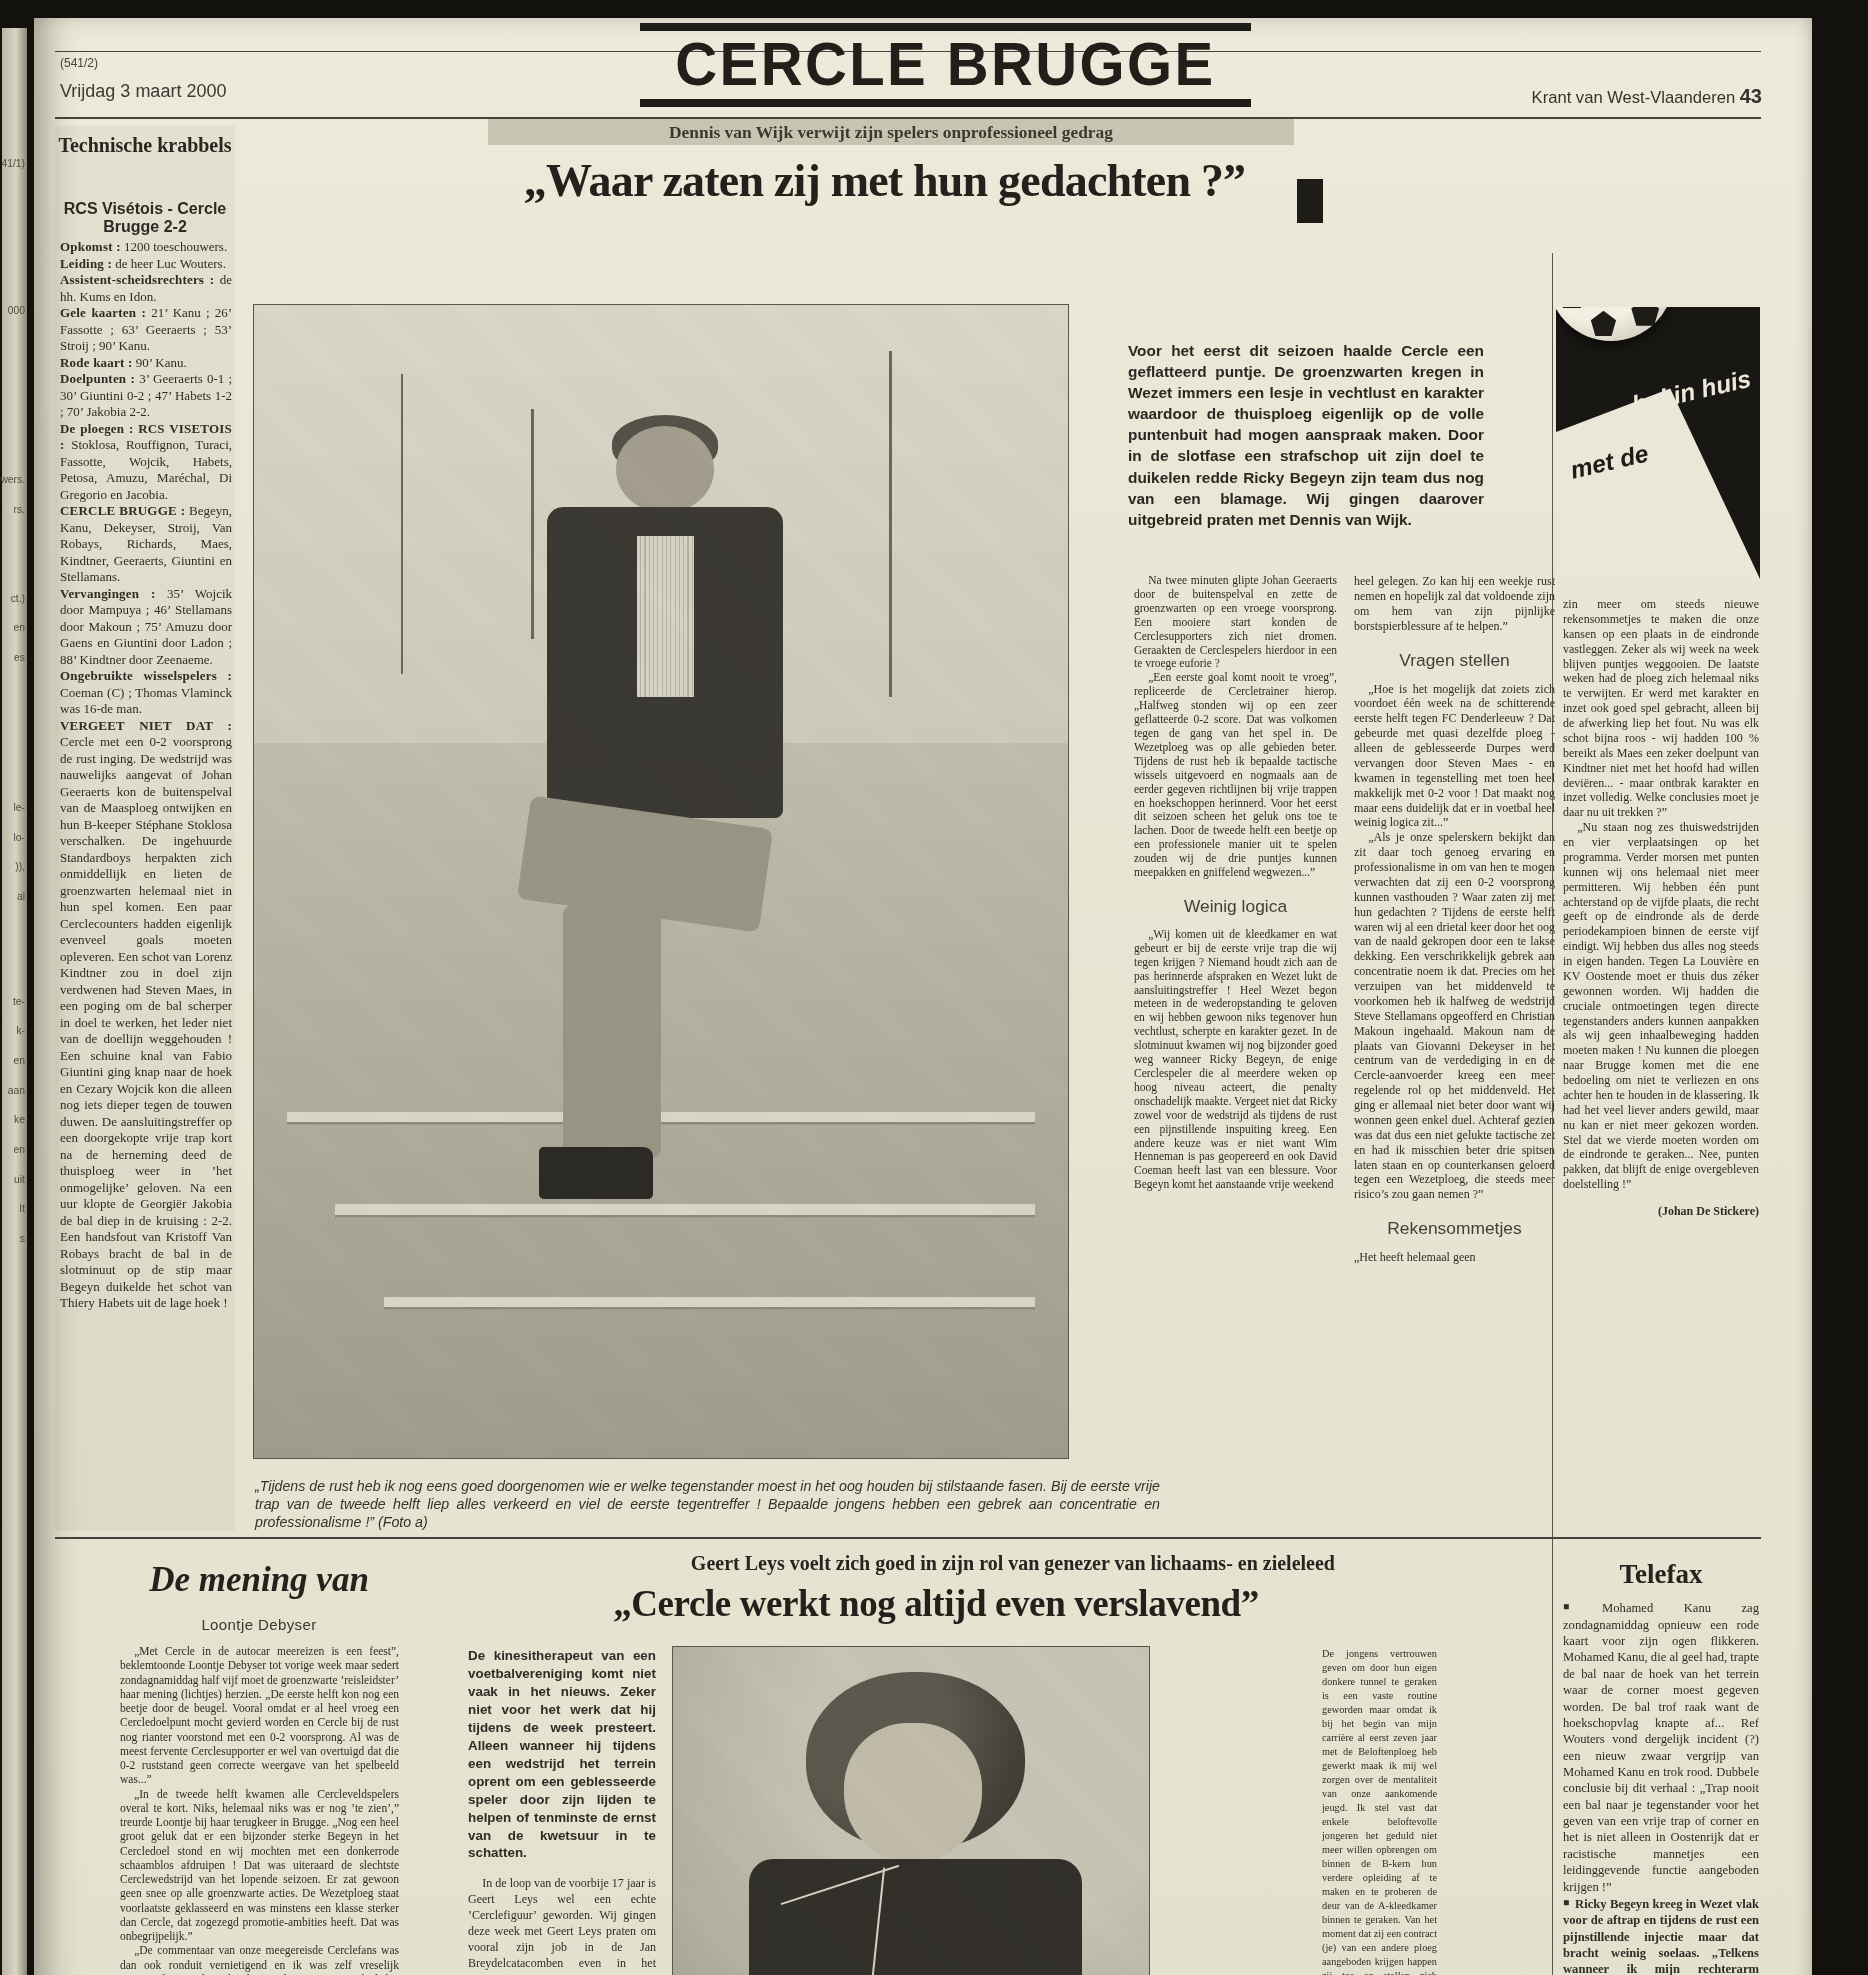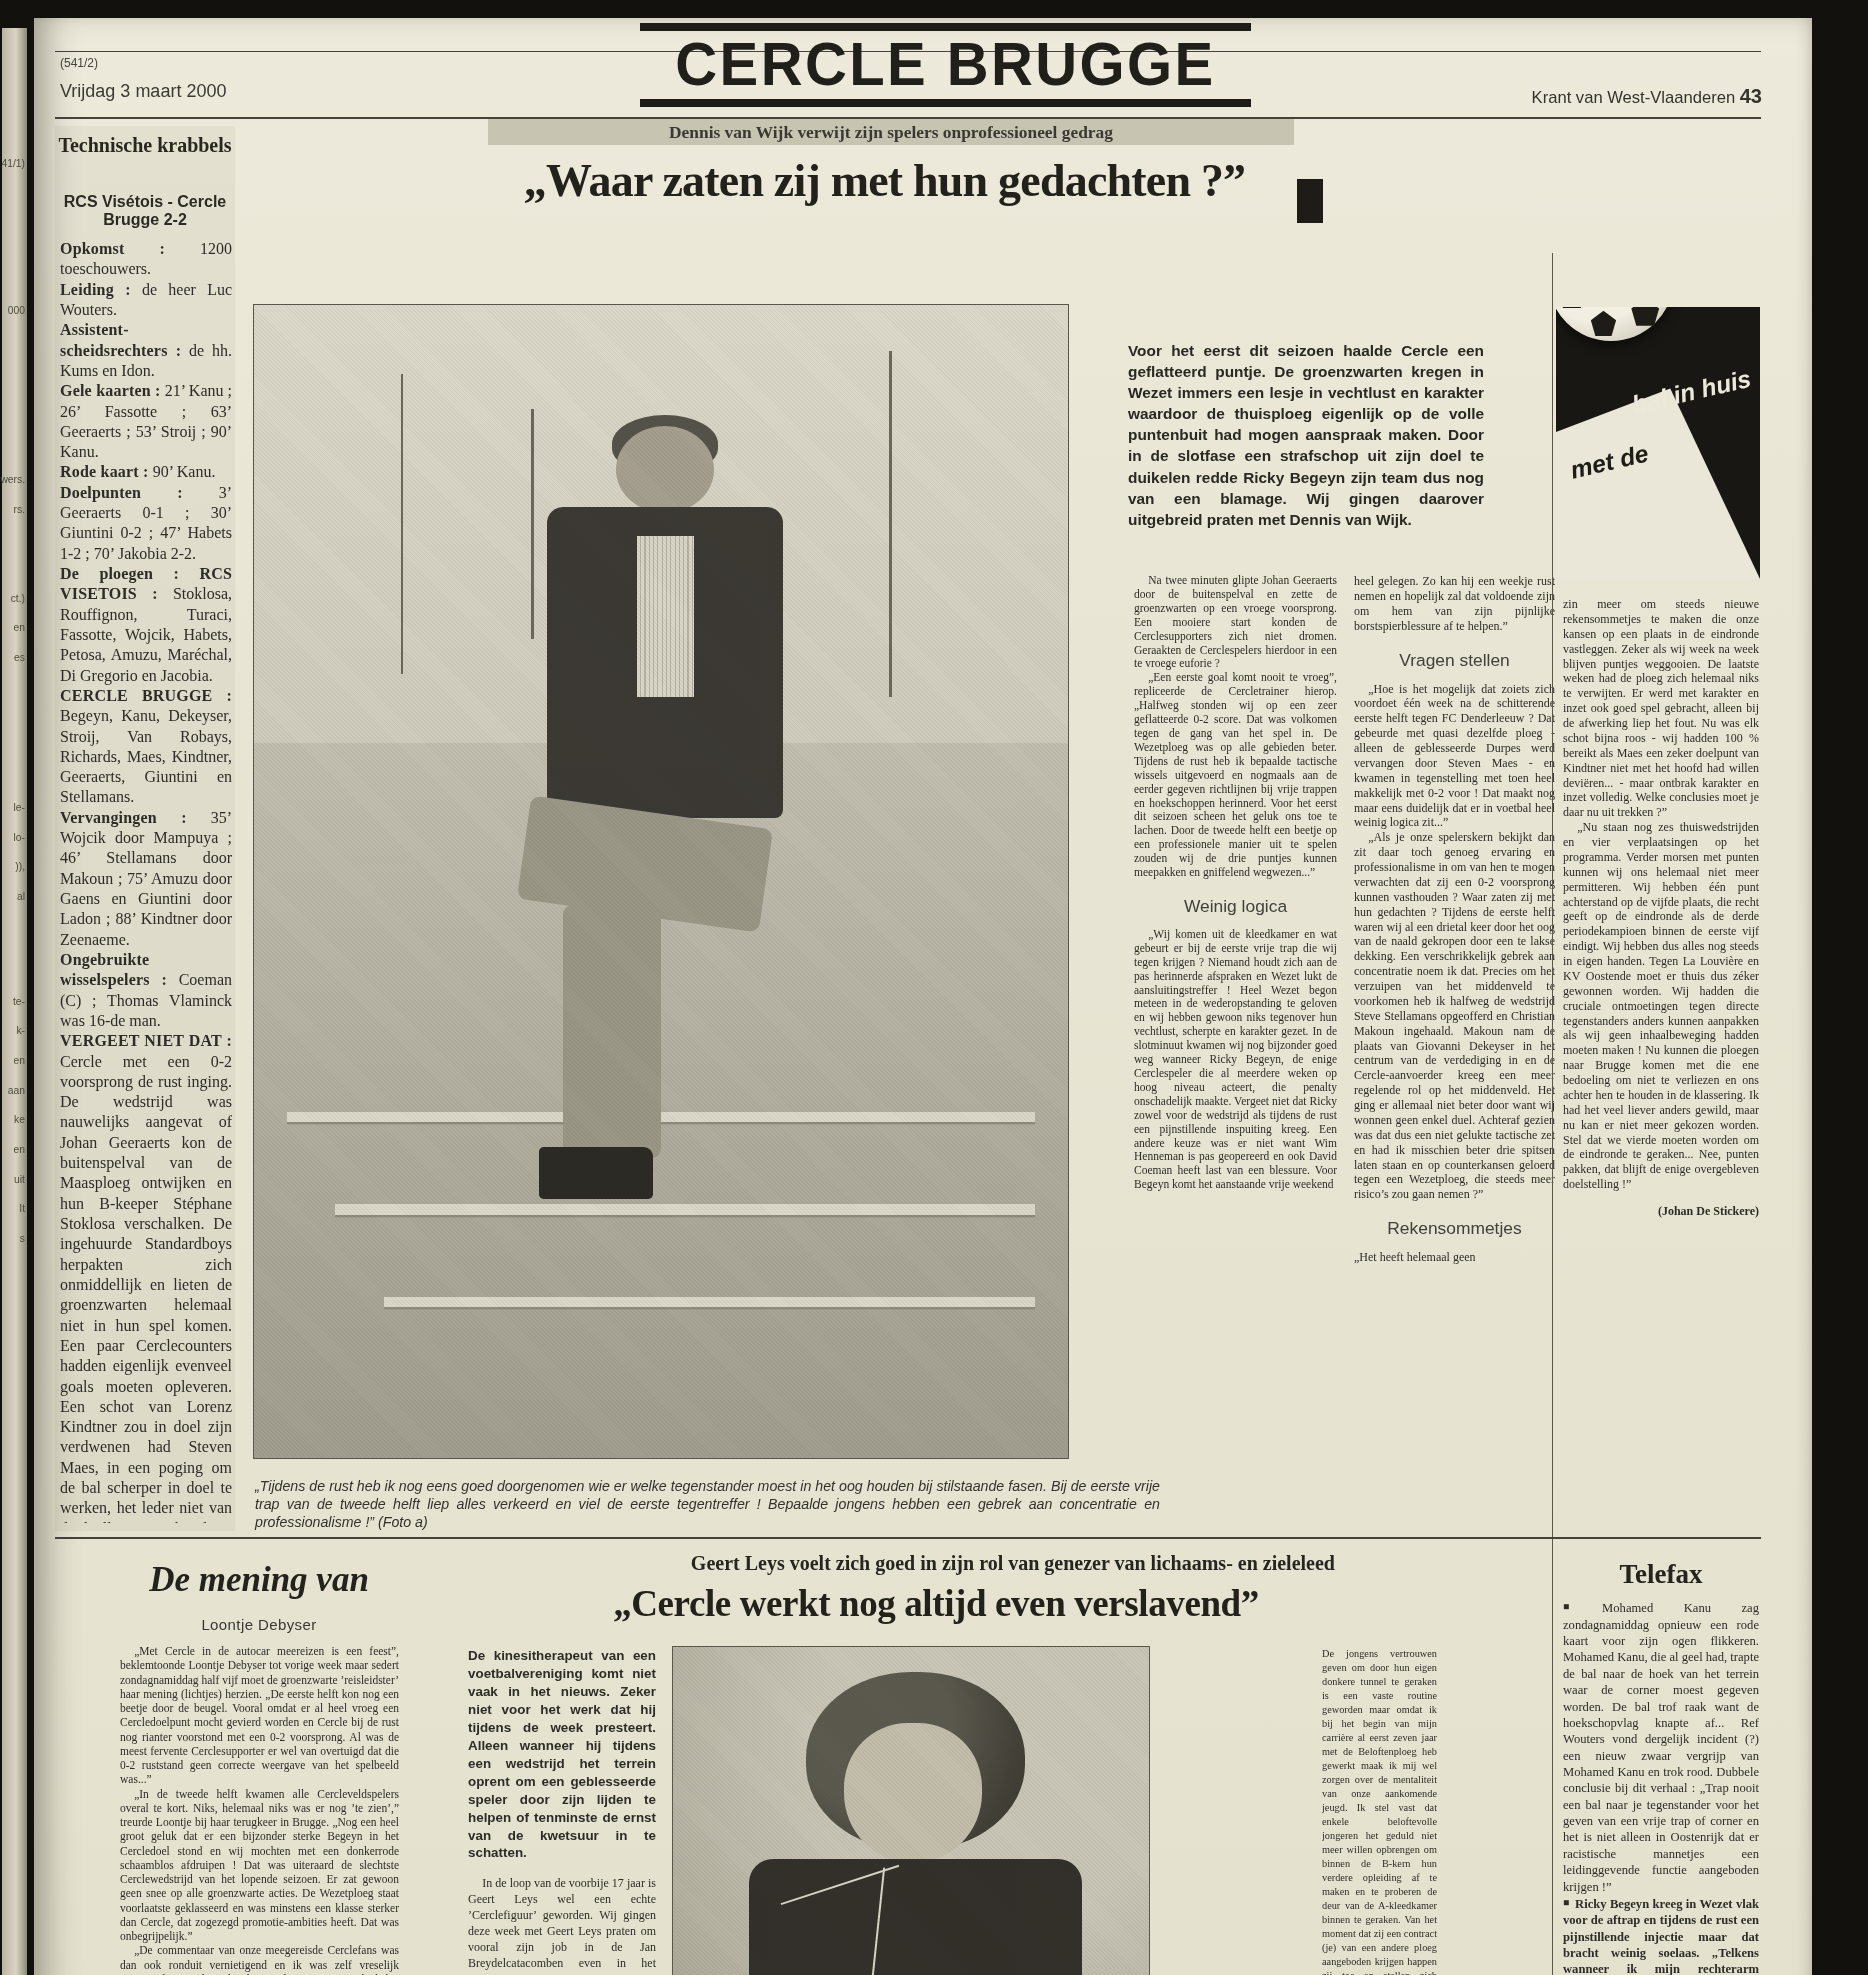--- a/index.html
+++ b/index.html
@@ -18,21 +18,21 @@
 
   .edition{font:12px "Liberation Sans",sans-serif;color:#45433b;}
   .date{font:18px "Liberation Sans",sans-serif;color:#3b3932;}
   .masthead{border-top:8px solid #1d1c17;border-bottom:8px solid #1d1c17;text-align:center;padding:4px 0 5.5px;}
   .masthead .mtxt{font:bold 58px "Liberation Sans",sans-serif;letter-spacing:2.4px;color:#211f1a;line-height:1;display:inline-block;transform:scaleY(1.04);}
   .krant{font:16.6px "Liberation Sans",sans-serif;color:#35332c;text-align:right;}
   .krant b{font-size:20px;}
 
   .side-title{font-weight:bold;font-size:20px;line-height:1.1;text-align:center;color:#28261f;}
   .side-match{font:bold 16px "Liberation Sans",sans-serif;line-height:1.15;text-align:center;color:#2c2a24;}
-  .side-body{font-size:16px;line-height:1.27;text-align:justify;}
+  .side-body{font-size:13px;line-height:1.27;text-align:justify;}
   .side-body p{margin:0;}
   .side-body b{letter-spacing:0.2px;}
 
   .kicker-band{background:#c7c4b2;text-align:center;}
   .kicker-band span{font-weight:bold;font-size:17.4px;color:#3a3831;line-height:26px;}
   .headline{font-weight:bold;text-align:center;color:#23211c;letter-spacing:-0.8px;}
   .hl-box{background:#1d1c17;}
 
   .photo{border:1.2px solid #59564c;overflow:hidden;background:#c6c3b4;}
   .grain{position:absolute;left:0;top:0;right:0;bottom:0;
@@ -126,21 +126,21 @@
     <span class="mtxt">CERCLE BRUGGE</span>
   </div>
   <div class="abs krant" style="left:1406px;top:85px;width:356px;">
     <span>Krant van West-Vlaanderen</span>
     <b>43</b>
   </div>
   <div class="abs rule" style="left:55px;top:117px;width:1706px;height:2px;"></div>
 
   <div class="abs" style="left:55px;top:126px;width:180px;height:1405px;background:rgba(70,65,40,.05);"></div>
   <div class="abs side-title" style="left:58px;top:134px;width:174px;">Technische krabbels</div>
-  <div class="abs side-match" style="left:58px;top:193px;width:174px;">RCS Visétois - Cercle Brugge 2-2</div>
+  <div class="abs side-match" style="left:58px;top:200px;width:174px;">RCS Visétois - Cercle Brugge 2-2</div>
   <div class="abs side-body" style="left:60px;top:239px;width:172px;height:1284px;overflow:hidden;">
 
   <p><b>Opkomst :</b> <span>1200 toeschouwers.</span></p>
       <p><b>Leiding :</b> <span>de heer Luc Wouters.</span></p>
       <p><b>Assistent-scheidsrechters :</b> <span>de hh. Kums en Idon.</span></p>
       <p><b>Gele kaarten :</b> <span>21’ Kanu ; 26’ Fassotte ; 63’ Geeraerts ; 53’ Stroij ; 90’ Kanu.</span></p>
       <p><b>Rode kaart :</b> <span>90’ Kanu.</span></p>
       <p><b>Doelpunten :</b> <span>3’ Geeraerts 0-1 ; 30’ Giuntini 0-2 ; 47’ Habets 1-2 ; 70’ Jakobia 2-2.</span></p>
       <p><b>De ploegen : RCS VISETOIS :</b> <span>Stoklosa, Rouffignon, Turaci, Fassotte, Wojcik, Habets, Petosa, Amuzu, Maréchal, Di Gregorio en Jacobia.</span></p>
       <p><b>CERCLE BRUGGE :</b> <span>Begeyn, Kanu, Dekeyser, Stroij, Van Robays, Richards, Maes, Kindtner, Geeraerts, Giuntini en Stellamans.</span></p>

